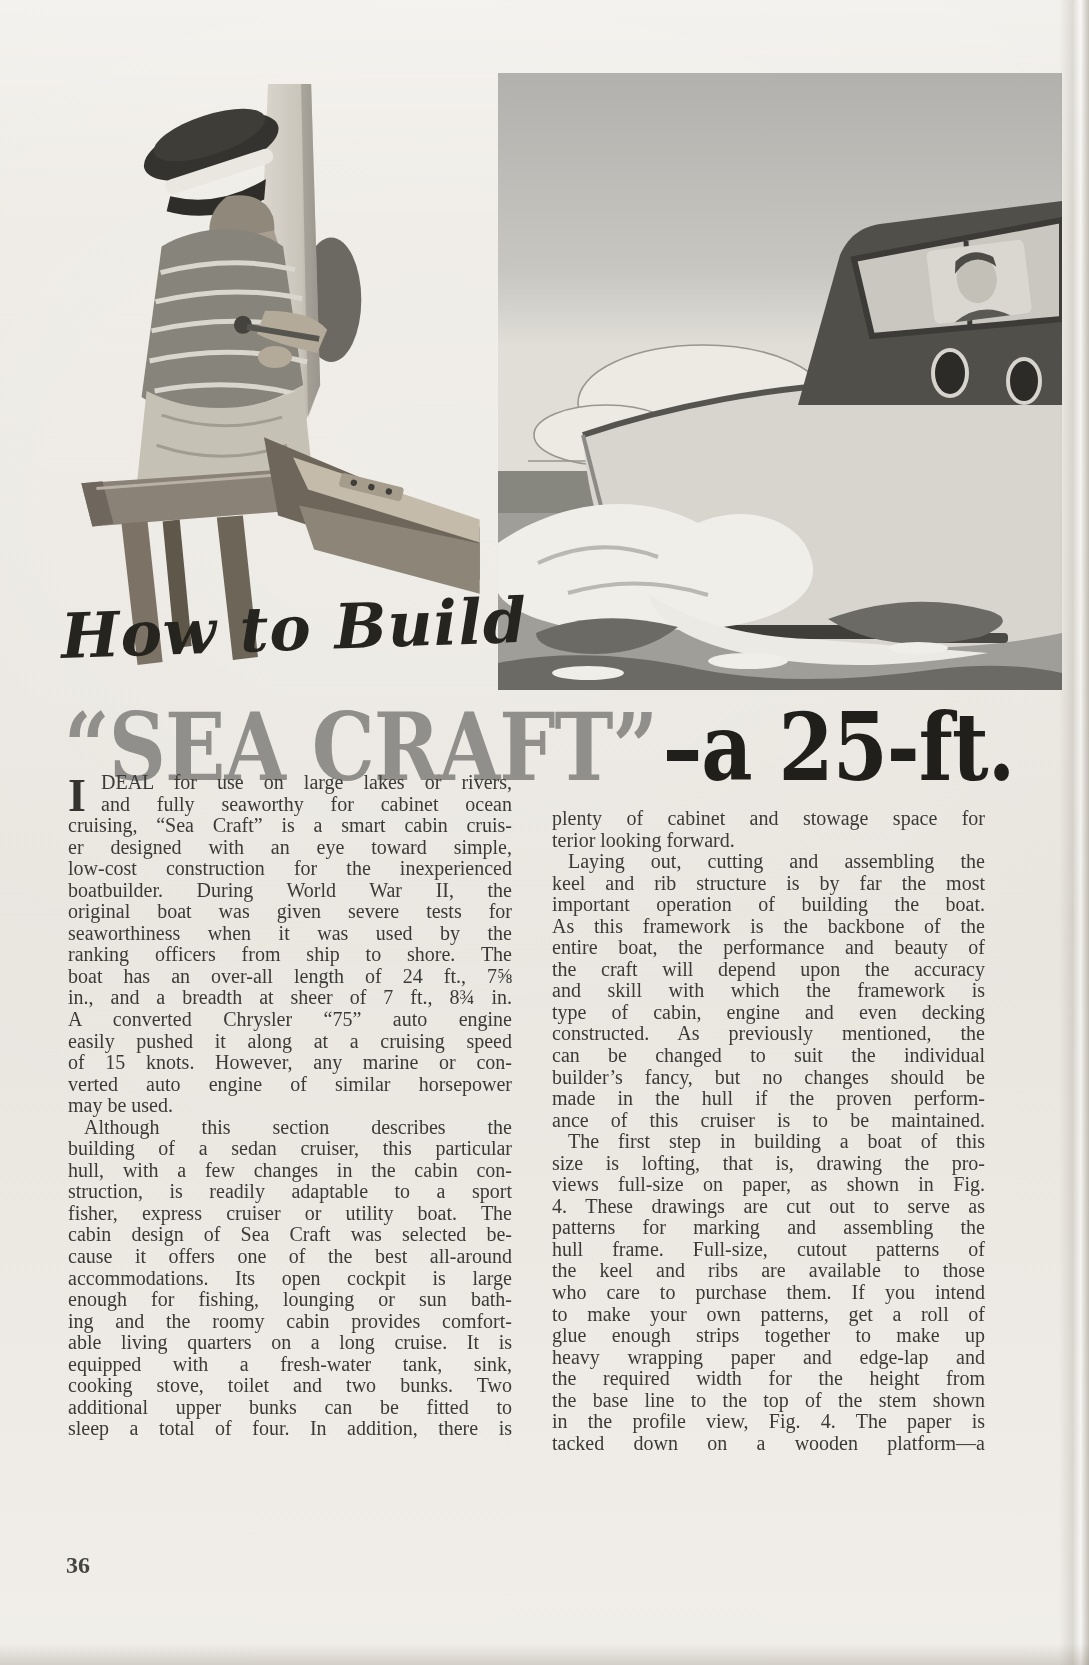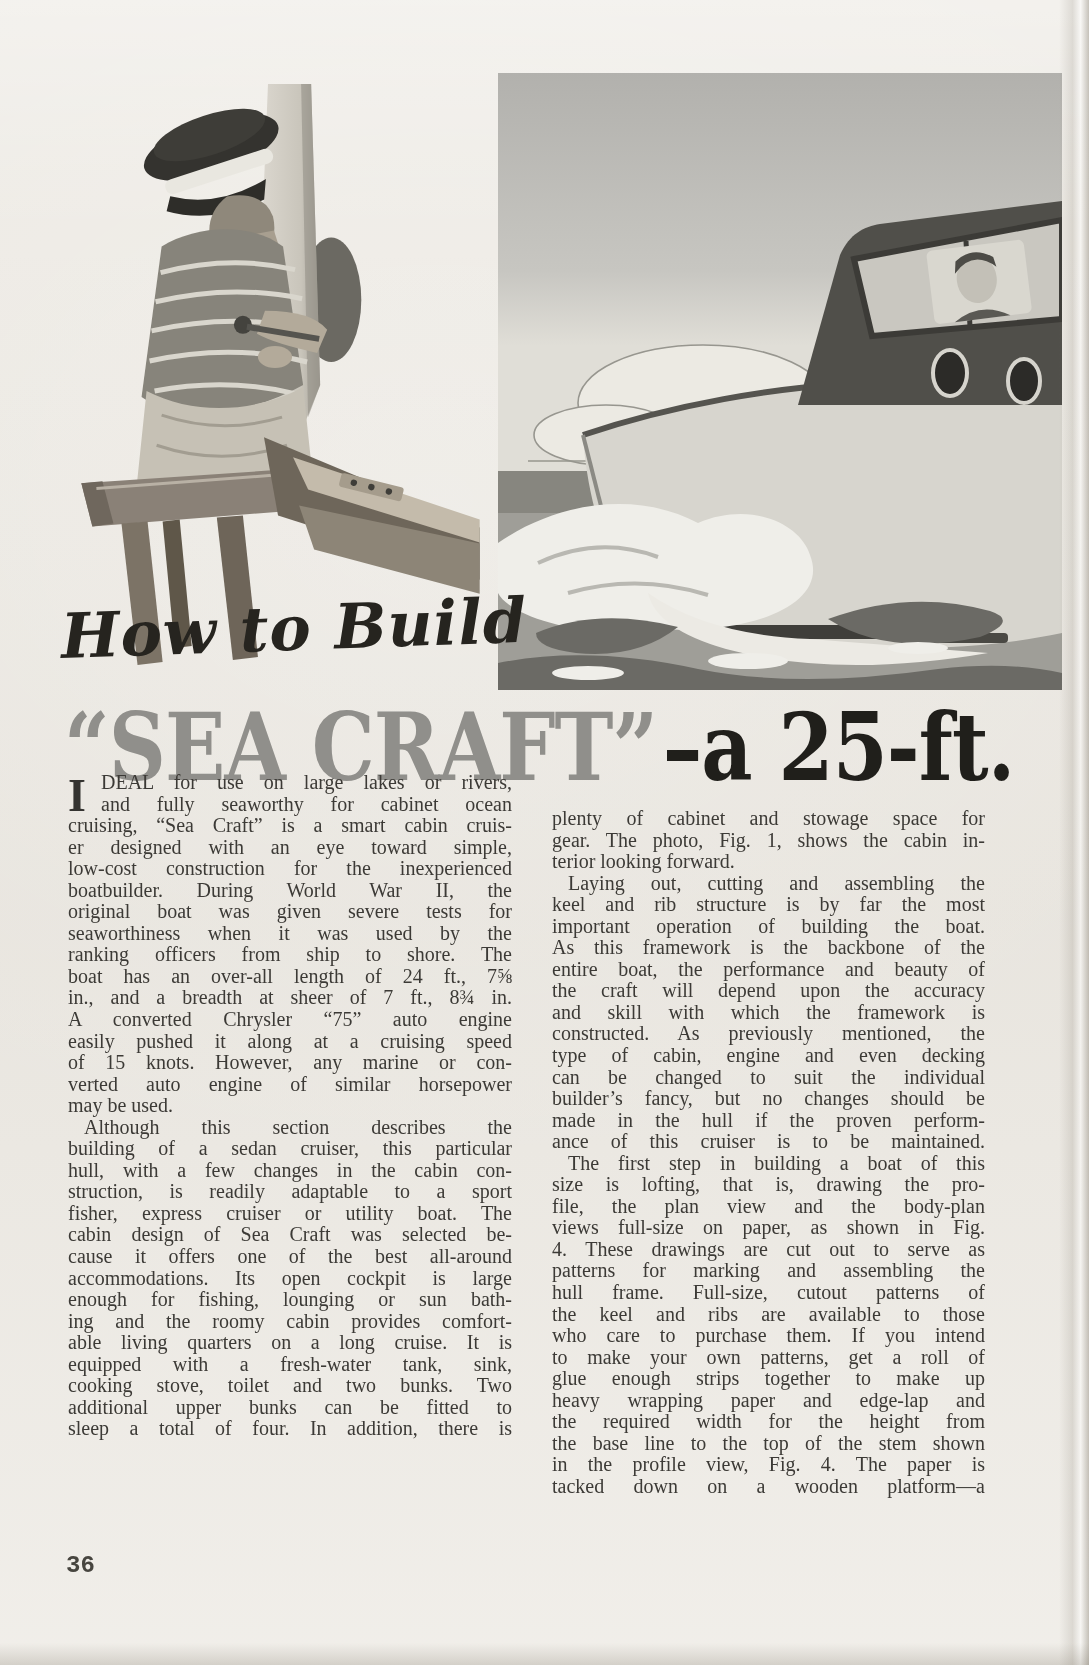--- a/index.html
+++ b/index.html
@@ -54,21 +54,21 @@
   .line.nj{text-align-last:left;}
   .line.ind{padding-left:16px;}
   .line.dc{padding-left:33px;}
   .drop-cap{
     position:absolute;left:68px;top:773px;
     font-size:46px;line-height:1;font-weight:700;color:#343330;
     font-family:"Liberation Serif",serif;
   }
   .page-number{
     position:absolute;left:66px;top:1552px;
-    font-family:Liberation Mono, monospace;font-weight:700;
+    font-family:Liberation Serif, serif;font-weight:700;
     font-size:24px;color:#47453f;
   }
 </style>
 </head>
 <body>
 
 <div class="page">
 
   <svg class="photo photo-workshop" viewBox="0 0 412 580" xmlns="http://www.w3.org/2000/svg" aria-hidden="true">
     <defs>
@@ -226,38 +226,36 @@
       <div class="line">enough for fishing, lounging or sun bath-</div>
       <div class="line">ing and the roomy cabin provides comfort-</div>
       <div class="line">able living quarters on a long cruise. It is</div>
       <div class="line">equipped with a fresh-water tank, sink,</div>
       <div class="line">cooking stove, toilet and two bunks. Two</div>
       <div class="line">additional upper bunks can be fitted to</div>
       <div class="line">sleep a total of four. In addition, there is</div>
     </div>
   <div class="col col-right">
       <div class="line">plenty of cabinet and stowage space for</div>
-      <div class="line">gear. The photo, Fig. 1, shows the cabin in-</div>
       <div class="line nj">terior looking forward.</div>
       <div class="line ind">Laying out, cutting and assembling the</div>
       <div class="line">keel and rib structure is by far the most</div>
       <div class="line">important operation of building the boat.</div>
       <div class="line">As this framework is the backbone of the</div>
       <div class="line">entire boat, the performance and beauty of</div>
       <div class="line">the craft will depend upon the accuracy</div>
       <div class="line">and skill with which the framework is</div>
+      <div class="line">type of cabin, engine and even decking</div>
       <div class="line">constructed. As previously mentioned, the</div>
-      <div class="line">type of cabin, engine and even decking</div>
       <div class="line">can be changed to suit the individual</div>
       <div class="line">builder’s fancy, but no changes should be</div>
       <div class="line">made in the hull if the proven perform-</div>
       <div class="line">ance of this cruiser is to be maintained.</div>
       <div class="line ind">The first step in building a boat of this</div>
       <div class="line">size is lofting, that is, drawing the pro-</div>
-      <div class="line">file, the plan view and the body-plan</div>
       <div class="line">views full-size on paper, as shown in Fig.</div>
       <div class="line">4. These drawings are cut out to serve as</div>
       <div class="line">patterns for marking and assembling the</div>
       <div class="line">hull frame. Full-size, cutout patterns of</div>
       <div class="line">the keel and ribs are available to those</div>
       <div class="line">who care to purchase them. If you intend</div>
       <div class="line">to make your own patterns, get a roll of</div>
       <div class="line">glue enough strips together to make up</div>
       <div class="line">heavy wrapping paper and edge-lap and</div>
       <div class="line">the required width for the height from</div>

